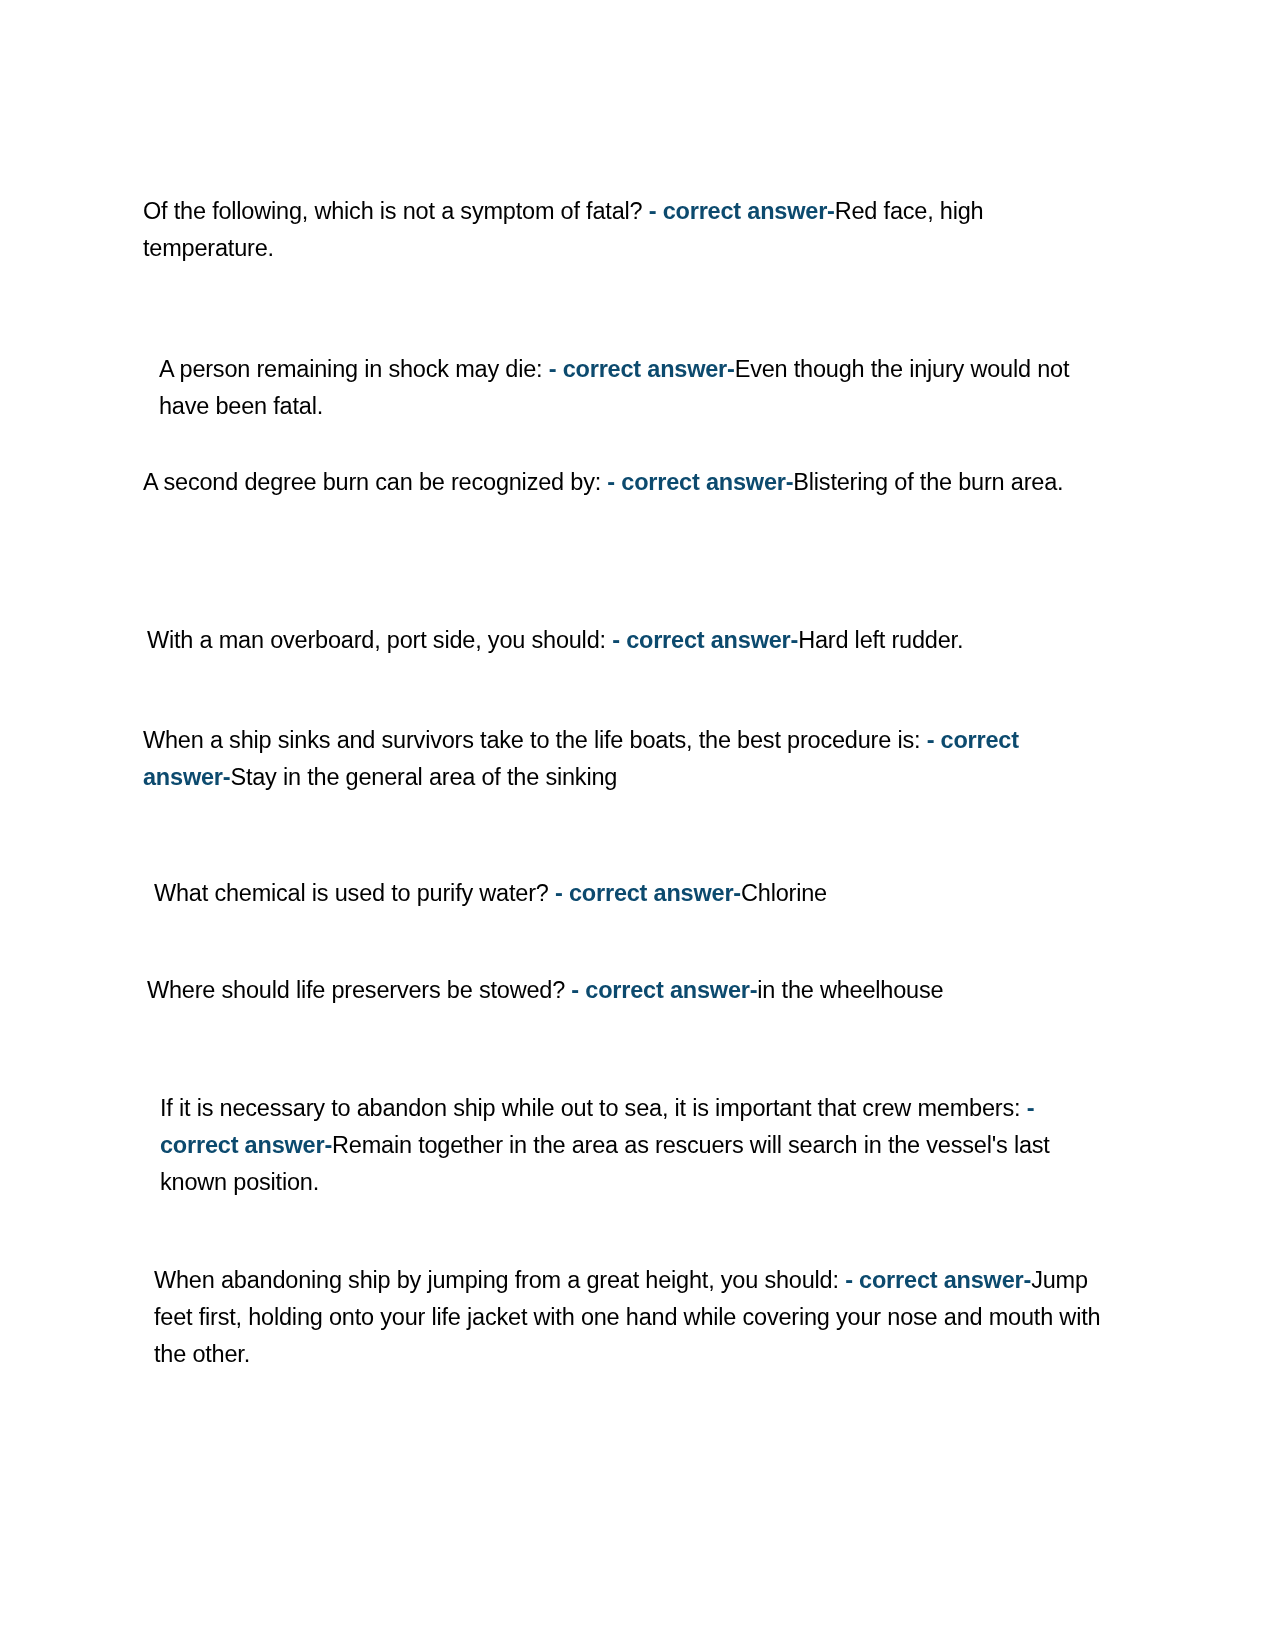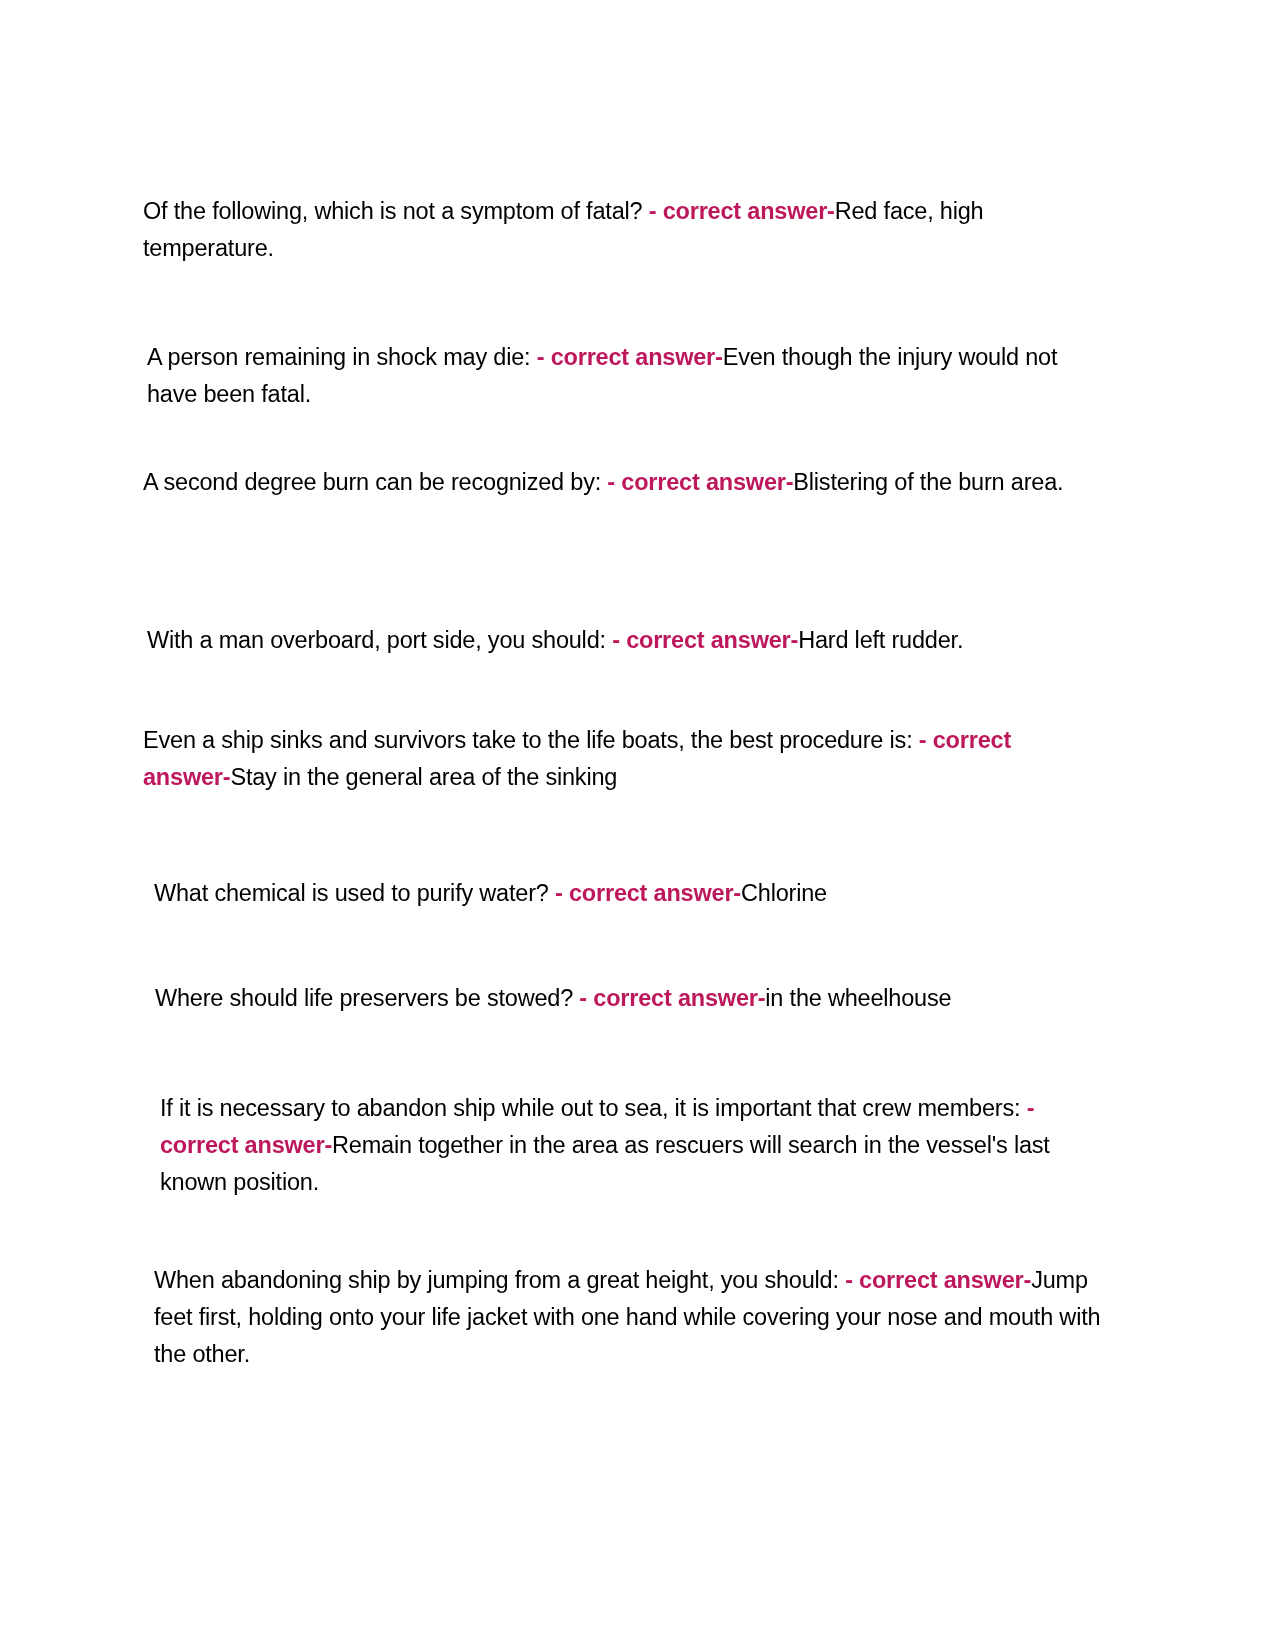--- a/index.html
+++ b/index.html
@@ -1,27 +1,27 @@
 <!DOCTYPE html>
 <html><head>
 <meta charset="utf-8">
 <style>
   html, body { margin:0; padding:0; background:#ffffff; }
   body { width:1275px; height:1650px; position:relative; overflow:hidden; }
   .page { position:absolute; left:143px; top:193px; width:950px;
     font-family:"Liberation Sans", sans-serif; font-size:23.5px; color:#000; line-height:37px; letter-spacing:-0.2px; }
   .qa { position:absolute; left:0; width:950px; }
-  .ans-label { color:#be185d; font-weight:bold; }
+  .ans-label { color:#0c4a6e; font-weight:bold; }
 </style>
 </head>
 <body>
 
 <div class="page">
   <p class="qa" style="top:0;margin:0"><span>Of the following, which is not a symptom of fatal? </span><span class="ans-label">- correct answer-</span><span>Red face, high temperature.</span></p>
-  <p class="qa" style="top:142px;margin:4px"><span>A person remaining in shock may die: </span><span class="ans-label">- correct answer-</span><span>Even though the injury would not have been fatal.</span></p>
+  <p class="qa" style="top:142px;margin:16px"><span>A person remaining in shock may die: </span><span class="ans-label">- correct answer-</span><span>Even though the injury would not have been fatal.</span></p>
   <p class="qa" style="top:271px;margin:0"><span>A second degree burn can be recognized by: </span><span class="ans-label">- correct answer-</span><span>Blistering of the burn area.</span></p>
   <p class="qa" style="top:425px;margin:4px"><span>With a man overboard, port side, you should: </span><span class="ans-label">- correct answer-</span><span>Hard left rudder.</span></p>
-  <p class="qa" style="top:529px;margin:0"><span>Even a ship sinks and survivors take to the life boats, the best procedure is: </span><span class="ans-label">- correct answer-</span><span>Stay in the general area of the sinking</span></p>
+  <p class="qa" style="top:529px;margin:0"><span>When a ship sinks and survivors take to the life boats, the best procedure is: </span><span class="ans-label">- correct answer-</span><span>Stay in the general area of the sinking</span></p>
   <p class="qa" style="top:671px;margin:11px"><span>What chemical is used to purify water? </span><span class="ans-label">- correct answer-</span><span>Chlorine</span></p>
-  <p class="qa" style="top:775px;margin:12px"><span>Where should life preservers be stowed? </span><span class="ans-label">- correct answer-</span><span>in the wheelhouse</span></p>
+  <p class="qa" style="top:775px;margin:4px"><span>Where should life preservers be stowed? </span><span class="ans-label">- correct answer-</span><span>in the wheelhouse</span></p>
   <p class="qa" style="top:880px;margin:17px"><span>If it is necessary to abandon ship while out to sea, it is important that crew members: </span><span class="ans-label">- correct answer-</span><span>Remain together in the area as rescuers will search in the vessel's last known position.</span></p>
   <p class="qa" style="top:1058px;margin:11px"><span>When abandoning ship by jumping from a great height, you should: </span><span class="ans-label">- correct answer-</span><span>Jump feet first, holding onto your life jacket with one hand while covering your nose and mouth with the other.</span></p>
 </div>
 
 </body></html>

